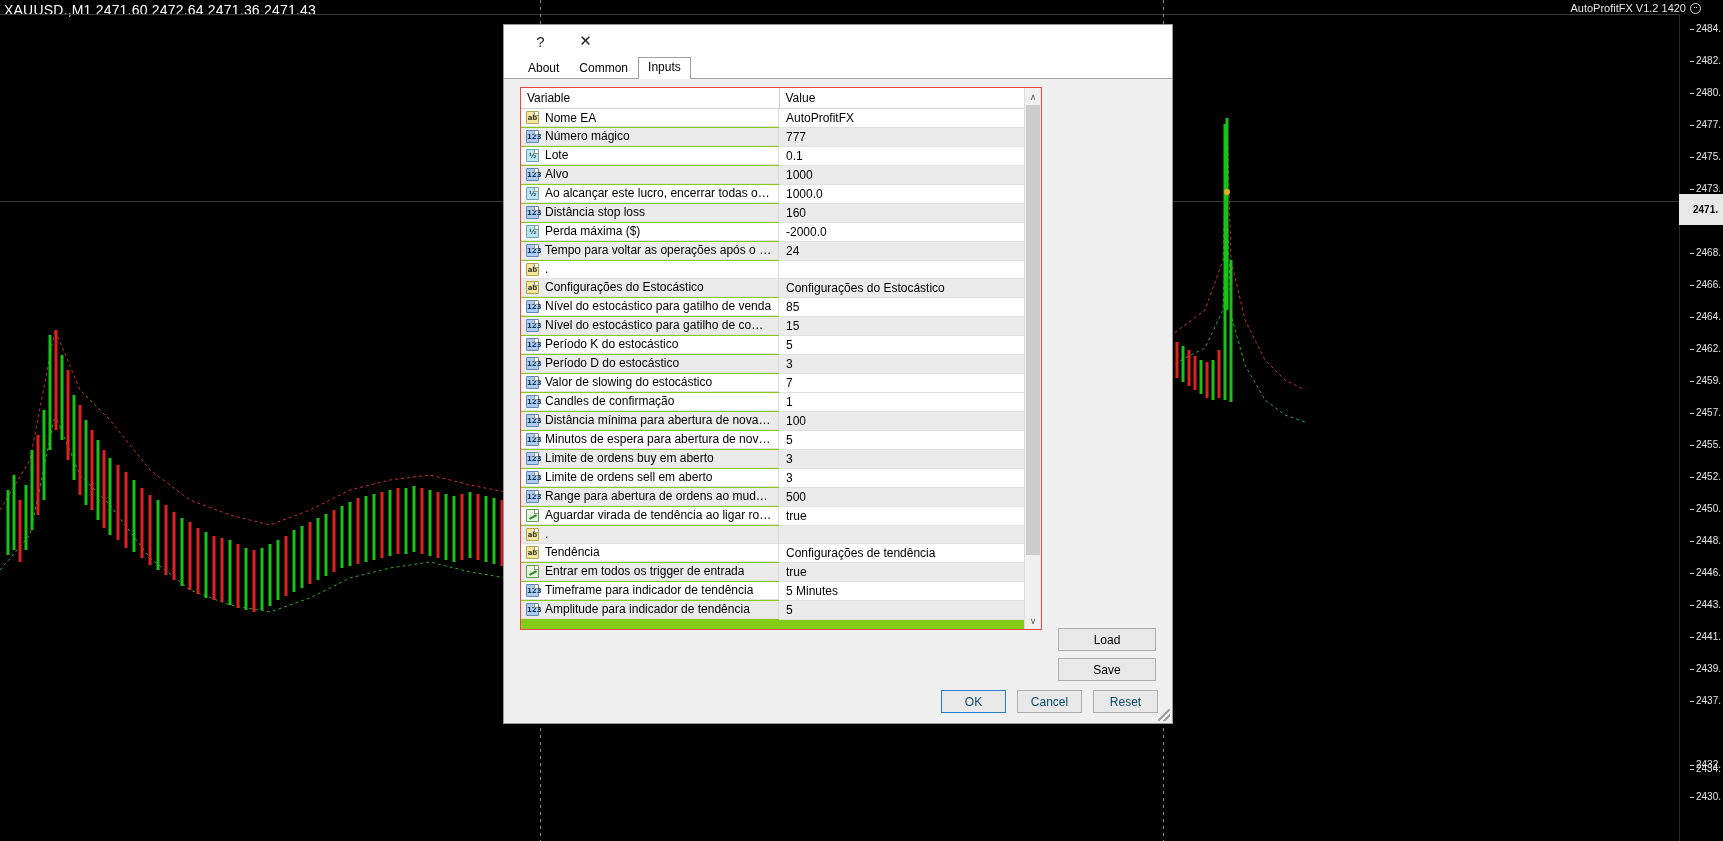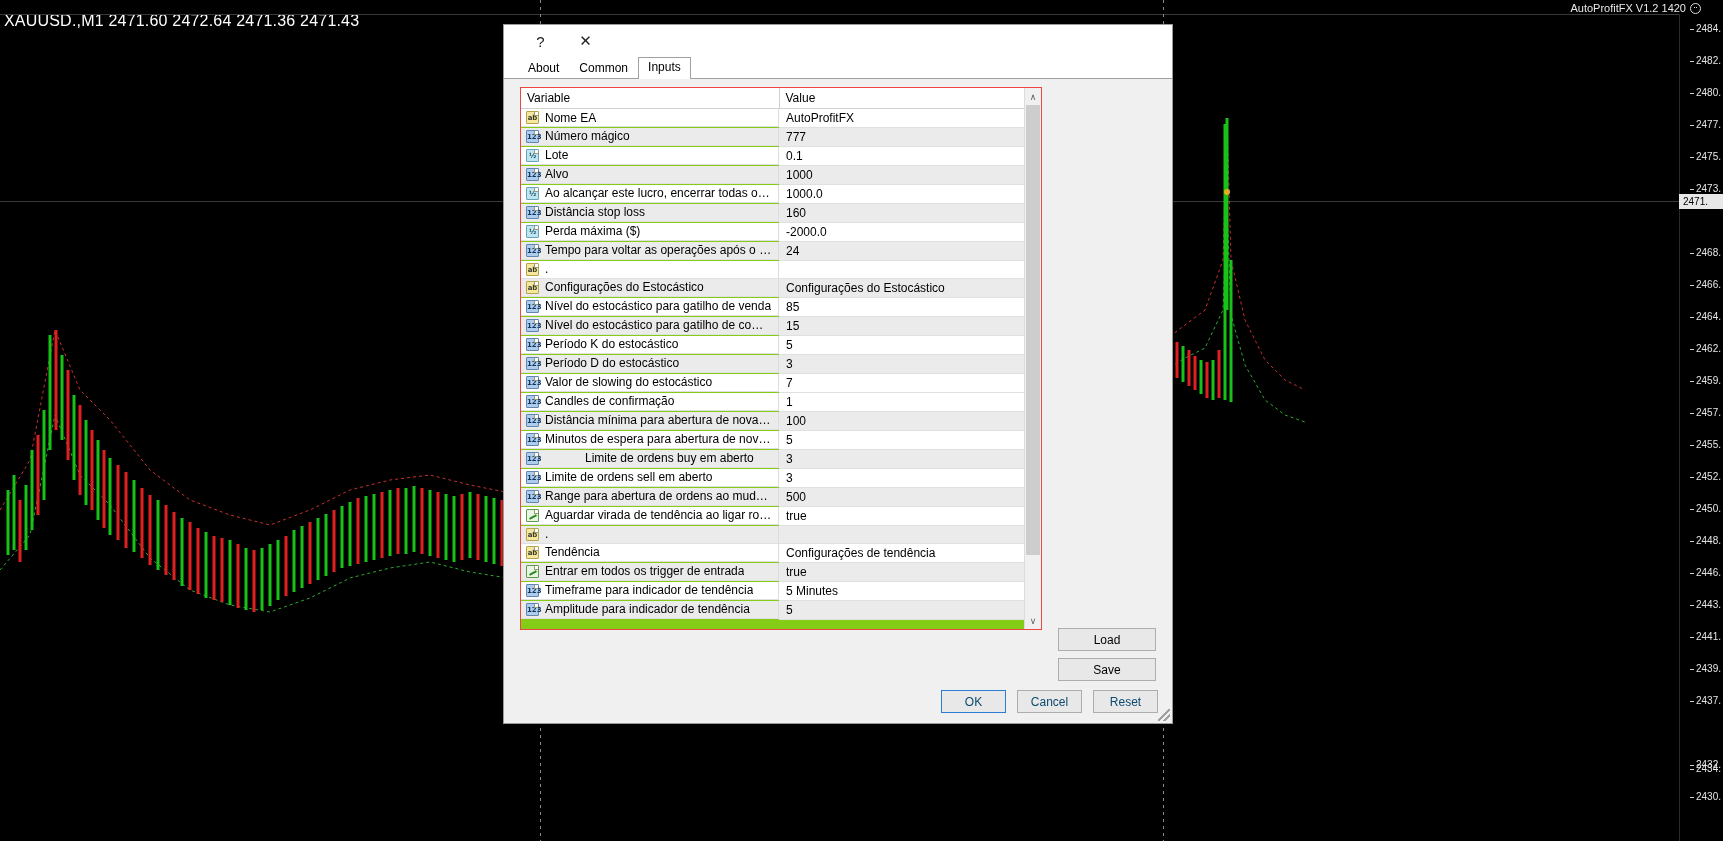--- a/index.html
+++ b/index.html
@@ -8,22 +8,22 @@
     width:1723px; height:841px;
     background:#000;
     font-family:"Liberation Sans", sans-serif;
     overflow:hidden;
     position:relative;
   }
 
   
   #chart-area { position:absolute; inset:0; background:#000; }
   #chart-header {
-    position:absolute; left:4px; top:12px;
-    color:#fff; font-size:16px; letter-spacing:.2px;
+    position:absolute; left:4px; top:2px;
+    color:#fff; font-size:14px; letter-spacing:.2px;
     white-space:nowrap;
   }
   #ea-badge {
     position:absolute; right:22px; top:2px;
     color:#e8e8e8; font-size:11px; white-space:nowrap;
     display:flex; align-items:center; gap:4px;
   }
   .smiley {
     display:inline-block; width:11px; height:11px; border-radius:50%;
     border:1px solid #ddd; position:relative;
@@ -42,23 +42,23 @@
   }
   .tick {
     position:absolute; right:2px; color:#e6e6e6; font-size:10px;
     white-space:nowrap;
   }
   .tick::before{
     content:""; position:absolute; left:-6px; top:50%;
     width:4px; height:1px; background:#cfcfcf;
   }
   #price-marker {
-    position:absolute; right:0; width:44px; height:15px;
+    position:absolute; right:0; width:44px; height:31px;
     background:#e8e8e8; color:#000; font-size:10px;
-    display:flex; align-items:center; padding-left:4px;
+    display:flex; align-items:center; padding-left:14px;font-weight:bold;
   }
 
   
   .hline { position:absolute; left:0; right:44px; height:1px; background:#3a3a3a; }
   .vline-dash {
     position:absolute; top:0; bottom:0; width:1px;
     background:repeating-linear-gradient(to bottom,#8a8a8a 0 3px,transparent 3px 7px);
   }
 
   
@@ -484,21 +484,21 @@
             <tr class="even">
               <td class="col-var">
                 <span class="ico int">123<span class="corner"></span></span>
                 <span style="overflow: hidden; text-overflow: ellipsis; white-space: nowrap;">Minutos de espera para abertura de nova ordem - 0 ...</span>
               </td>
               <td class="col-val">5</td>
             </tr>
             <tr class="odd">
               <td class="col-var">
                 <span class="ico int">123<span class="corner"></span></span>
-                <span style="overflow: hidden; text-overflow: ellipsis; white-space: nowrap; margin-left: 40px;">Limite de ordens buy em aberto</span>
+                <span style="overflow: hidden; text-overflow: ellipsis; white-space: nowrap;">Limite de ordens buy em aberto</span>
               </td>
               <td class="col-val">3</td>
             </tr>
             <tr class="even">
               <td class="col-var">
                 <span class="ico int">123<span class="corner"></span></span>
                 <span style="overflow: hidden; text-overflow: ellipsis; white-space: nowrap;">Limite de ordens sell em aberto</span>
               </td>
               <td class="col-val">3</td>
             </tr>

